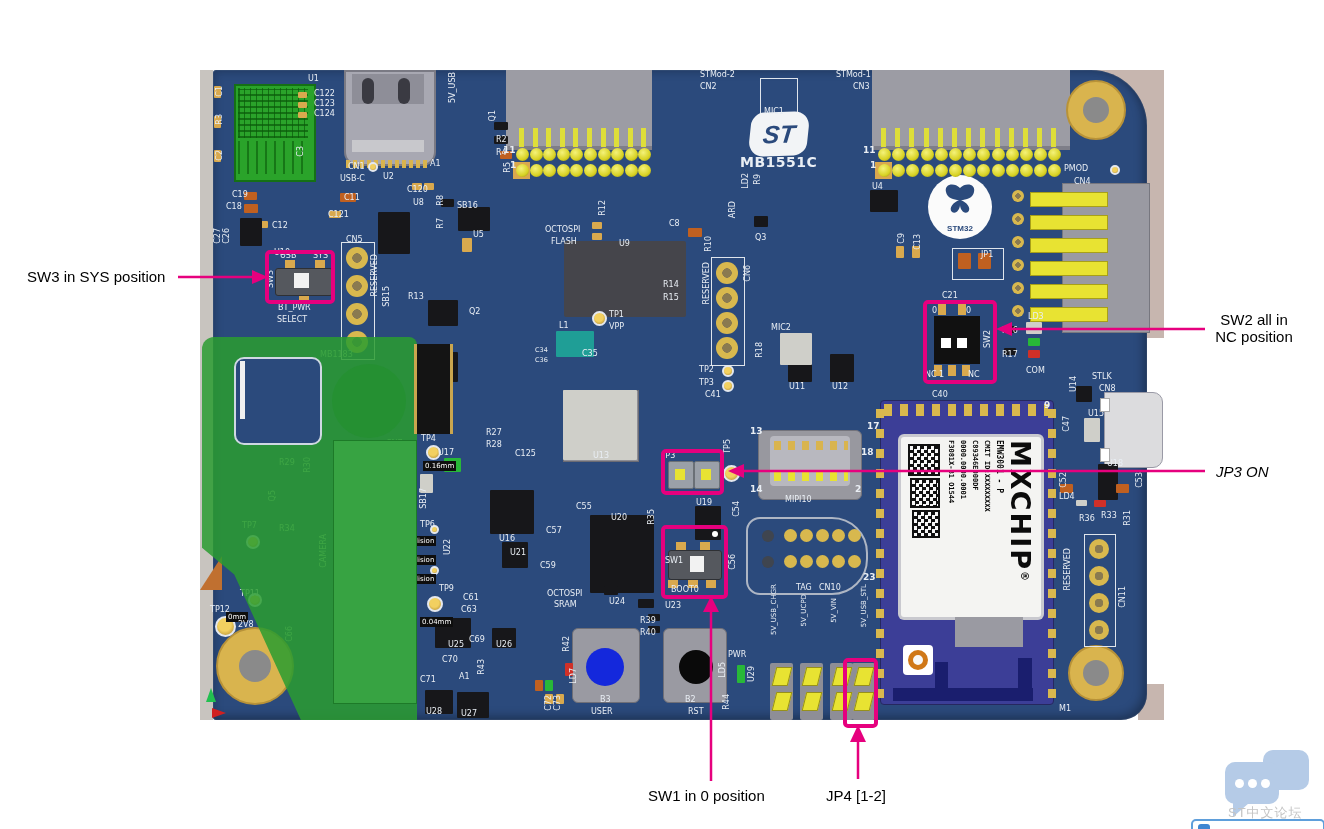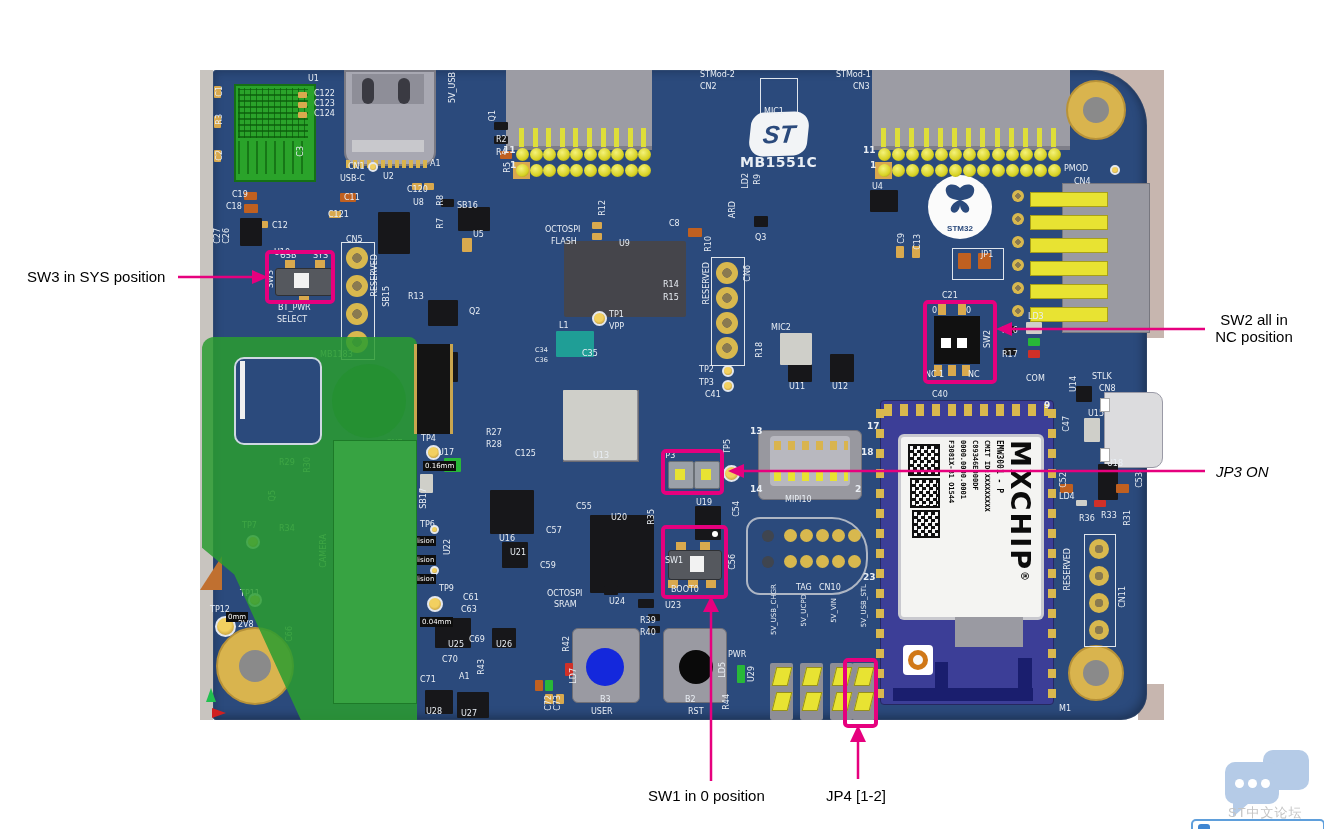--- a/index.html
+++ b/index.html
@@ -257,21 +257,21 @@
       <div class="ss n" style="position: absolute; left: 863px; top: 573px; z-index: 14;">23</div>
       <div class="ss " style="position: absolute; left: 981px; top: 250px; z-index: 14;">JP1</div>
       <div class="ss " style="position: absolute; left: 932px; top: 306px; z-index: 14;">0</div>
       <div class="ss " style="position: absolute; left: 966px; top: 306px; z-index: 14;">0</div>
       <div class="ss " style="position: absolute; left: 925px; top: 370px; z-index: 14;">NC 1</div>
       <div class="ss " style="position: absolute; left: 968px; top: 370px; z-index: 14;">NC</div>
       <div class="ss v" style="position: absolute; left: 983px; top: 330px; z-index: 14;">SW2</div>
       <div class="ss " style="position: absolute; left: 1002px; top: 326px; z-index: 14;">R16</div>
       <div class="ss " style="position: absolute; left: 1002px; top: 350px; z-index: 14;">R17</div>
       <div class="ss " style="position: absolute; left: 1028px; top: 312px; z-index: 14;">LD3</div>
-      <div class="ss " style="position: absolute; left: 1026px; top: 374px; z-index: 14;">COM</div>
+      <div class="ss " style="position: absolute; left: 1026px; top: 366px; z-index: 14;">COM</div>
       <div class="ss " style="position: absolute; left: 1092px; top: 372px; z-index: 14;">STLK</div>
       <div class="ss " style="position: absolute; left: 1099px; top: 384px; z-index: 14;">CN8</div>
       <div class="ss " style="position: absolute; left: 1064px; top: 164px; z-index: 14;">PMOD</div>
       <div class="ss " style="position: absolute; left: 1074px; top: 177px; z-index: 14;">CN4</div>
       <div class="ss " style="position: absolute; left: 280px; top: 251px; z-index: 14;">USB</div>
       <div class="ss " style="position: absolute; left: 313px; top: 251px; z-index: 14;">SYS</div>
       <div class="ss v" style="position: absolute; left: 266px; top: 270px; z-index: 14;">SW3</div>
       <div class="ss " style="position: absolute; left: 278px; top: 303px; z-index: 14;">BT_PWR</div>
       <div class="ss " style="position: absolute; left: 277px; top: 315px; z-index: 14;">SELECT</div>
       <div class="ss v" style="position: absolute; left: 370px; top: 254px; z-index: 14;">RESERVED</div>

